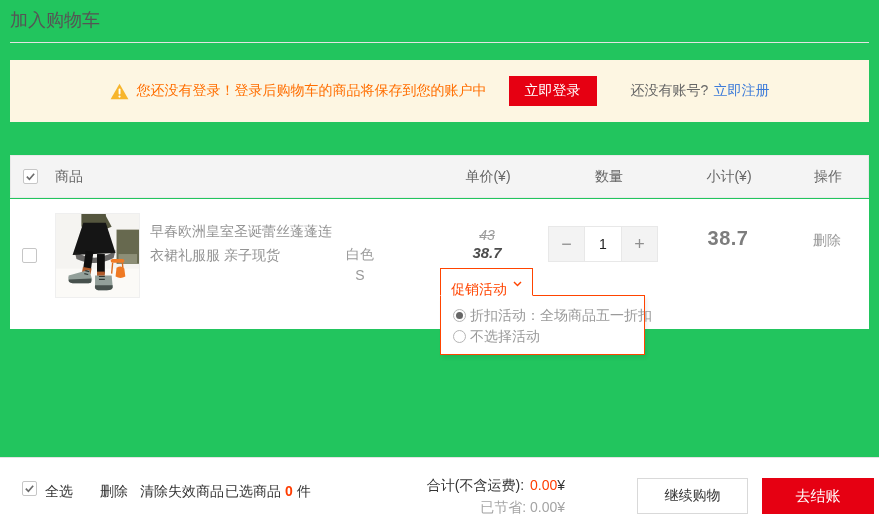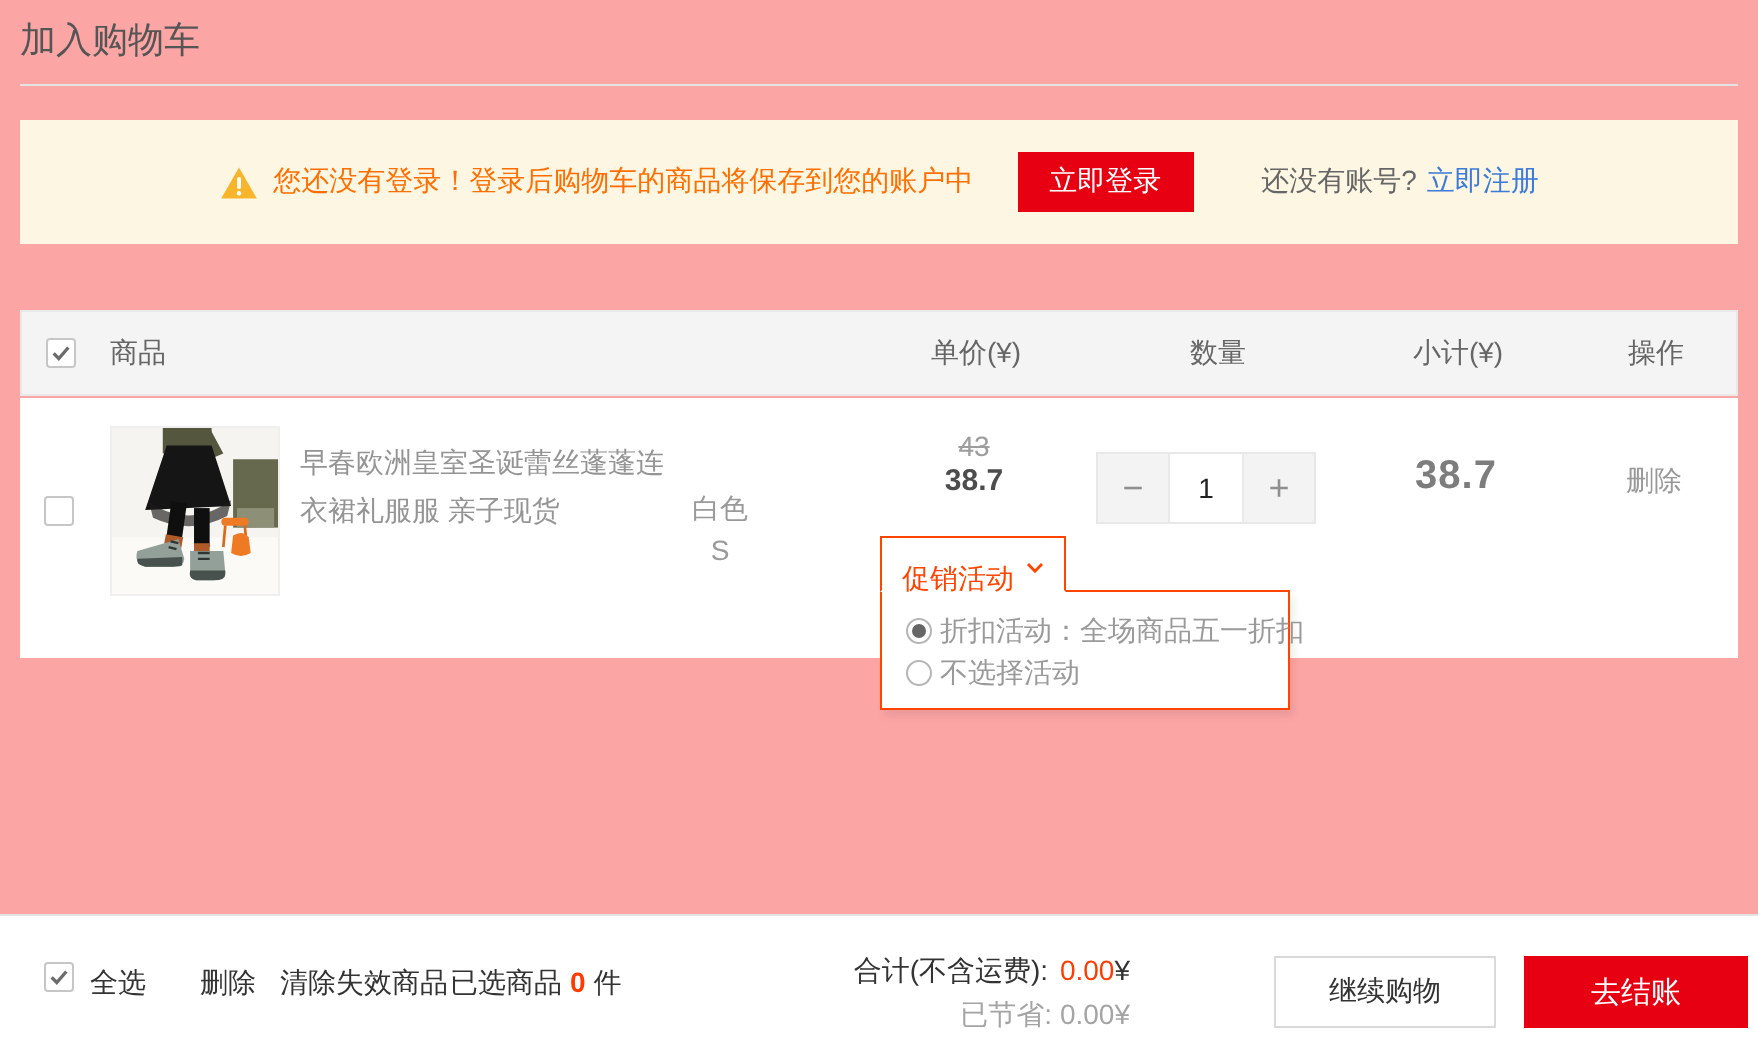--- a/index.html
+++ b/index.html
@@ -1,17 +1,17 @@
 <!DOCTYPE html>
 <html><head>
 <meta charset="utf-8">
 <style>
   * { margin:0; padding:0; box-sizing:border-box; }
   body { background:#fff; font-family:"Liberation Sans","DejaVu Sans",sans-serif; }
-  .page { position:relative; width:879px; height:524px; background:#fca5a5; overflow:hidden; }
+  .page { position:relative; width:879px; height:524px; background:#22c55e; overflow:hidden; }
 
   .page-title { position:absolute; left:10px; top:8px; font-size:18px; font-weight:400; color:#555; }
   .title-divider { position:absolute; left:10px; top:42px; width:859px; height:1px; background:#e3e3e3; }
 
   
   .banner { position:absolute; left:10px; top:60px; width:859px; height:62px; background:#fdf6e2;
             display:flex; align-items:center; justify-content:center; }
   .warn-icon { width:19px; height:17px; margin-right:8px; flex:none; }
   .warn-text { font-size:14px; color:#ff6e00; }
   .login-btn { margin-left:22px; background:#e60012; color:#fff; border:none; font-size:14px;
@@ -38,21 +38,21 @@
 
   
   .row { position:absolute; left:10px; top:199px; width:859px; height:130px; background:#fff; }
   .row .checkbox { position:absolute; left:12px; top:49px; }
   .product-img { position:absolute; left:45px; top:14px; width:85px; height:85px; border:1px solid #efefef;
                  background:#f6f5f2; overflow:hidden; }
   .product-title { position:absolute; left:140px; top:20px; width:188px; font-size:14px; color:#949494;
                    line-height:24px; cursor:pointer; }
   .sku { position:absolute; left:320px; top:45px; width:60px; text-align:center; font-size:14px;
          color:#9a9a9a; line-height:21px; }
-  .price-cell { position:absolute; left:427px; top:16px; width:100px; text-align:center; }
+  .price-cell { position:absolute; left:427px; top:28px; width:100px; text-align:center;font-style:italic; }
   .price-orig { display:block; font-size:14px; color:#9d9d9d; text-decoration:line-through; }
   .price-now  { display:block; font-size:15px; font-weight:bold; color:#4d4d4d; margin-top:1px; }
   .stepper { position:absolute; left:538px; top:27px; width:110px; height:36px; display:flex;
              border:1px solid #e8e8e8; background:#fff; }
   .step-btn { width:36px; height:34px; background:#f3f3f3; color:#8f8f8f; font-size:18px; line-height:34px;
               text-align:center; cursor:pointer; user-select:none; flex:none; }
   .step-minus { border-right:1px solid #e8e8e8; }
   .step-plus  { border-left:1px solid #e8e8e8; }
   .qty-input { flex:1; border:none; text-align:center; font-size:14px; color:#222; outline:none;
                font-family:inherit; min-width:0; }

